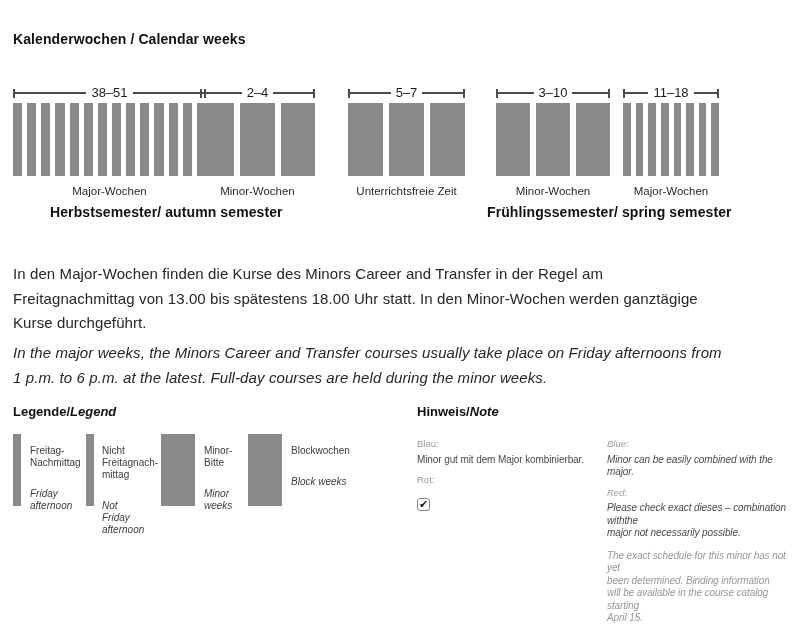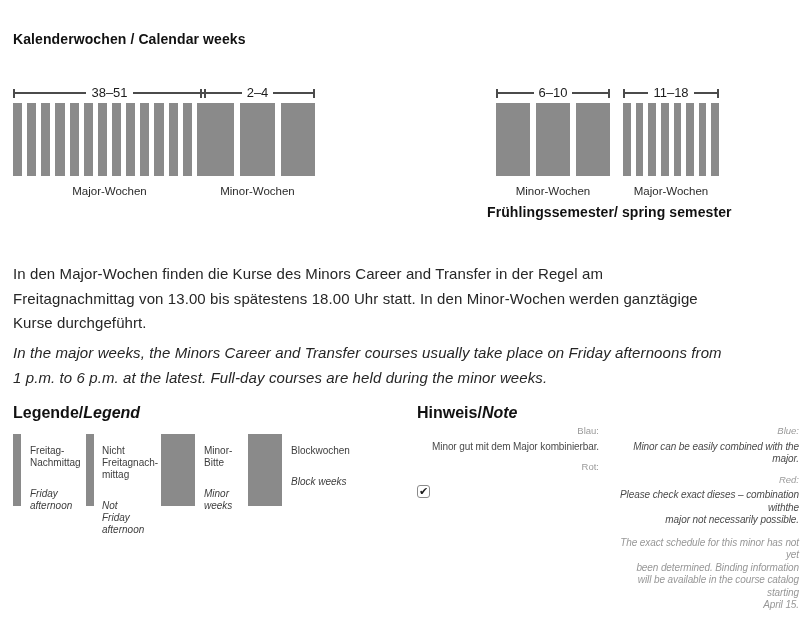--- a/index.html
+++ b/index.html
@@ -31,39 +31,39 @@
 
   .semester { position:absolute; top:204px; font-size:14px; font-weight:bold; color:#111; white-space:nowrap; letter-spacing:.1px; }
   .sem-left { left:50px; }
   .sem-right { left:487px; }
 
   .para { position:absolute; left:13px; width:790px; font-size:15px; line-height:24.5px; white-space:pre-line; color:#262626; letter-spacing:.1px; }
   .para-de { top:262px; }
   .para-en { top:341px; font-style:italic; }
 
   
-  .sec-title { position:absolute; top:404px; font-size:16px; font-weight:bold; color:#111; }
+  .sec-title { position:absolute; top:404px; font-size:13px; font-weight:bold; color:#111; }
   .sec-title .it { font-style:italic; }
   .legend-title { left:13px; }
   .note-title { left:417px; }
 
   .swatch { position:absolute; top:434px; background:#8a8a8a; height:72px; }
   .sw1 { left:13px;  width:8px; }
   .sw2 { left:86px;  width:8px; }
   .sw3 { left:161px; width:34px; }
   .sw4 { left:248px; width:34px; }
 
   .leg-text { position:absolute; top:433px; font-size:10px; line-height:12px; color:#3d3d3d; white-space:pre-line; }
   .lt1 { left:30px; }
   .lt2 { left:102px; }
   .lt3 { left:204px; }
   .lt4 { left:291px; }
   .leg-text .leg-en { font-style:italic; margin-top:7px; white-space:pre-line; }
 
-  .note-col { position:absolute; top:425px; font-size:10px; line-height:12.5px;text-align:right; }
+  .note-col { position:absolute; top:438px; font-size:10px; line-height:12.5px; }
   .note-de { left:417px; width:182px; }
   .note-en { left:607px; width:192px; font-style:italic; }
   .color-label { font-size:9.5px; color:#9a9a9a; }
   .note-text { margin-top:3px; color:#4a4a4a; white-space:pre-line; letter-spacing:-0.1px; }
   .mt8 { margin-top:8px; }
   .note-muted { margin-top:10px; color:#979797; white-space:pre-line; letter-spacing:-0.1px; }
 
   .cb-row { display:flex; margin-top:11px; }
   .checkbox { width:13px; height:13px; border:1.5px solid #8a8a8a; border-radius:3px;
               display:flex; align-items:center; justify-content:center;
@@ -113,26 +113,41 @@
         <span class="tick"></span>
     </div>
     <div class="bars wide">
         <div class="bar"></div>
         <div class="bar"></div>
         <div class="bar"></div>
       </div>
     <div class="glabel">Minor-Wochen</div>
   </div>
 
+  <div class="group g3">
+    <div class="bracket">
+      <span class="tick"></span>
+        <span class="bline"></span>
+      <span class="blabel">5–7</span>
+      <span class="bline"></span>
+        <span class="tick"></span>
+    </div>
+    <div class="bars wide">
+        <div class="bar"></div>
+        <div class="bar"></div>
+        <div class="bar"></div>
+      </div>
+    <div class="glabel">Unterrichtsfreie Zeit</div>
+  </div>
 
   <div class="group g4">
     <div class="bracket">
       <span class="tick"></span>
         <span class="bline"></span>
-      <span class="blabel">6–10</span>
+      <span class="blabel">3–10</span>
       <span class="bline"></span>
         <span class="tick"></span>
     </div>
     <div class="bars wide">
         <div class="bar"></div>
         <div class="bar"></div>
         <div class="bar"></div>
       </div>
     <div class="glabel">Minor-Wochen</div>
   </div>
@@ -151,20 +166,21 @@
         <div class="bar"></div>
         <div class="bar"></div>
         <div class="bar"></div>
         <div class="bar"></div>
         <div class="bar"></div>
         <div class="bar"></div>
       </div>
     <div class="glabel">Major-Wochen</div>
   </div>
 
+  <div class="semester sem-left">Herbstsemester/ autumn semester</div>
   <div class="semester sem-right">Frühlingssemester/ spring semester</div>
 
   <div class="para para-de">In den Major-Wochen finden die Kurse des Minors Career and Transfer in der Regel am
 Freitagnachmittag von 13.00 bis spätestens 18.00 Uhr statt. In den Minor-Wochen werden ganztägige
 Kurse durchgeführt.</div>
   <div class="para para-en">In the major weeks, the Minors Career and Transfer courses usually take place on Friday afternoons from
 1 p.m. to 6 p.m. at the latest. Full-day courses are held during the minor weeks.</div>
 
   <div class="sec-title legend-title"><span>Legende/</span><span class="it">Legend</span></div>
 

